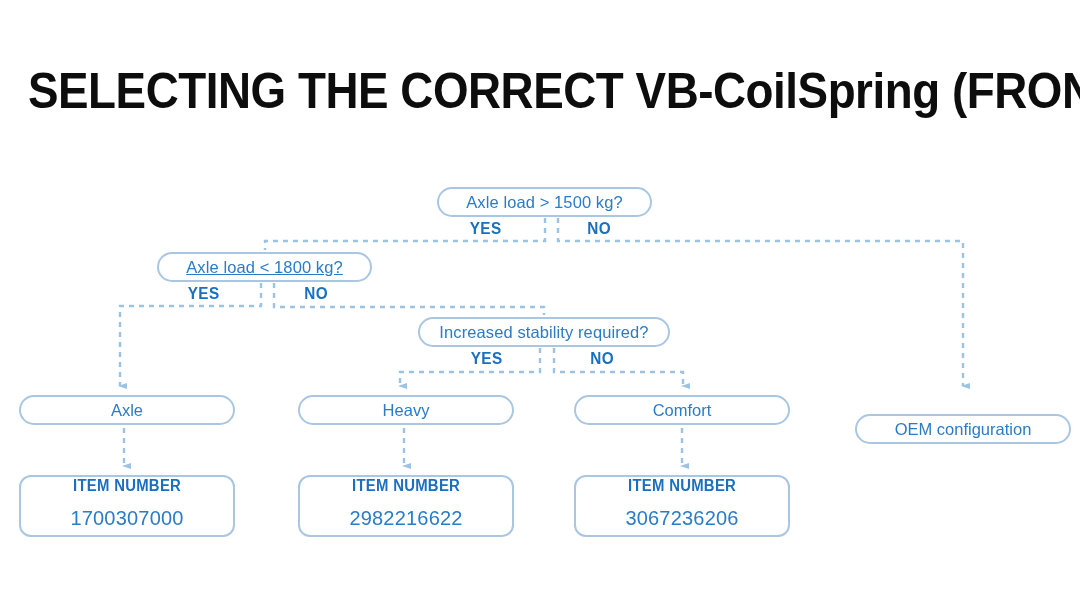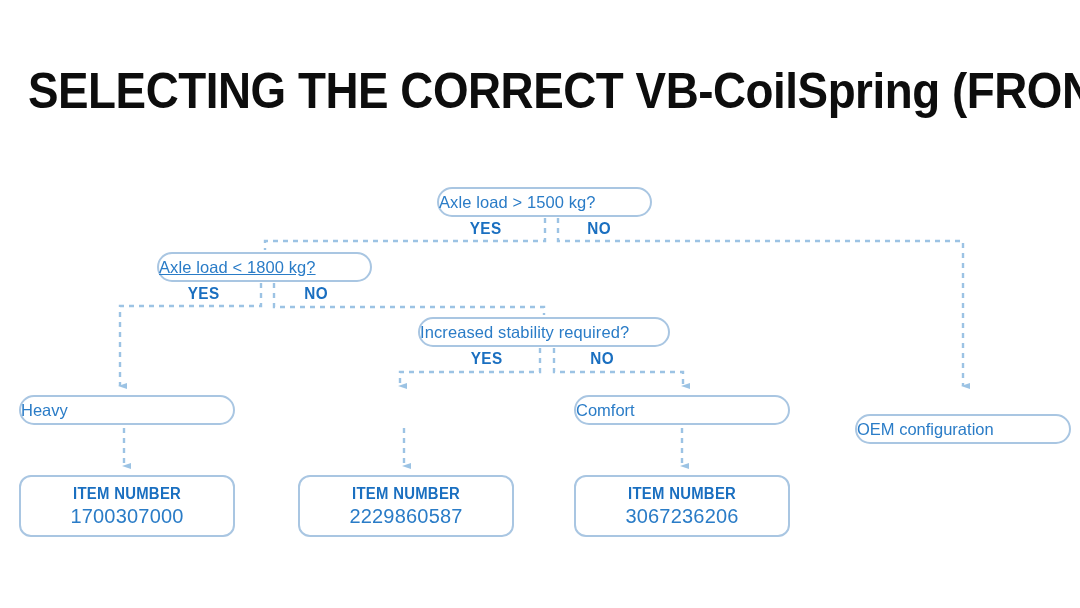--- a/index.html
+++ b/index.html
@@ -32,40 +32,41 @@
   #wires{position:absolute;left:0;top:0;width:1080px;height:608px;}
 
   
   .node{
     position:absolute;
     box-sizing:border-box;
     border:2px solid #a9c6e2;
     background:#ffffff;
     display:flex;
     align-items:center;
+    justify-content:center;
     color:#2a7cc7;
   }
   .pill{
     border-radius:22px;
     height:30px;
     font-size:16.5px;
     letter-spacing:0.1px;
     white-space:nowrap;
   }
   .result{
     border-radius:15px;
     height:30px;
     font-size:16.5px;
   }
   .itembox{
     border-radius:12px;
     height:62px;
     flex-direction:column;
-    justify-content:center;
-    gap:2px;
+    justify-content:flex-start;
+    gap:12px;
   }
   .item-head{
     font-weight:bold;
     font-size:16px;
     color:#1a6fc0;
     letter-spacing:0.3px;
     transform:scaleX(0.93);
   }
   .item-num{
     font-size:20px;
@@ -129,35 +130,38 @@
   <div class="branch" style="left:186px;top:284px;">YES</div>
   <div class="branch" style="left:303px;top:284px;">NO</div>
 
   <div class="node pill" style="left:418px;top:317px;width:252px;">
     <span>Increased stability required?</span>
   </div>
   <div class="branch" style="left:469px;top:349px;">YES</div>
   <div class="branch" style="left:589px;top:349px;">NO</div>
 
   <div class="node result" style="left:19px;top:395px;width:216px;">
+    <span>Axle</span>
+  </div>
+  <div class="node result" style="left:298px;top:395px;width:216px;">
     <span>Heavy</span>
   </div>
   <div class="node result" style="left:574px;top:395px;width:216px;">
     <span>Comfort</span>
   </div>
   <div class="node result" style="left:855px;top:414px;width:216px;">
     <span>OEM configuration</span>
   </div>
 
   <div class="node itembox" style="left:19px;top:475px;width:216px;">
     <span class="item-head">ITEM NUMBER</span>
     <span class="item-num">1700307000</span>
   </div>
   <div class="node itembox" style="left:298px;top:475px;width:216px;">
     <span class="item-head">ITEM NUMBER</span>
-    <span class="item-num">2229860587</span>
+    <span class="item-num">2982216622</span>
   </div>
   <div class="node itembox" style="left:574px;top:475px;width:216px;">
     <span class="item-head">ITEM NUMBER</span>
     <span class="item-num">3067236206</span>
   </div>
 
 </div>
 
 </body></html>

